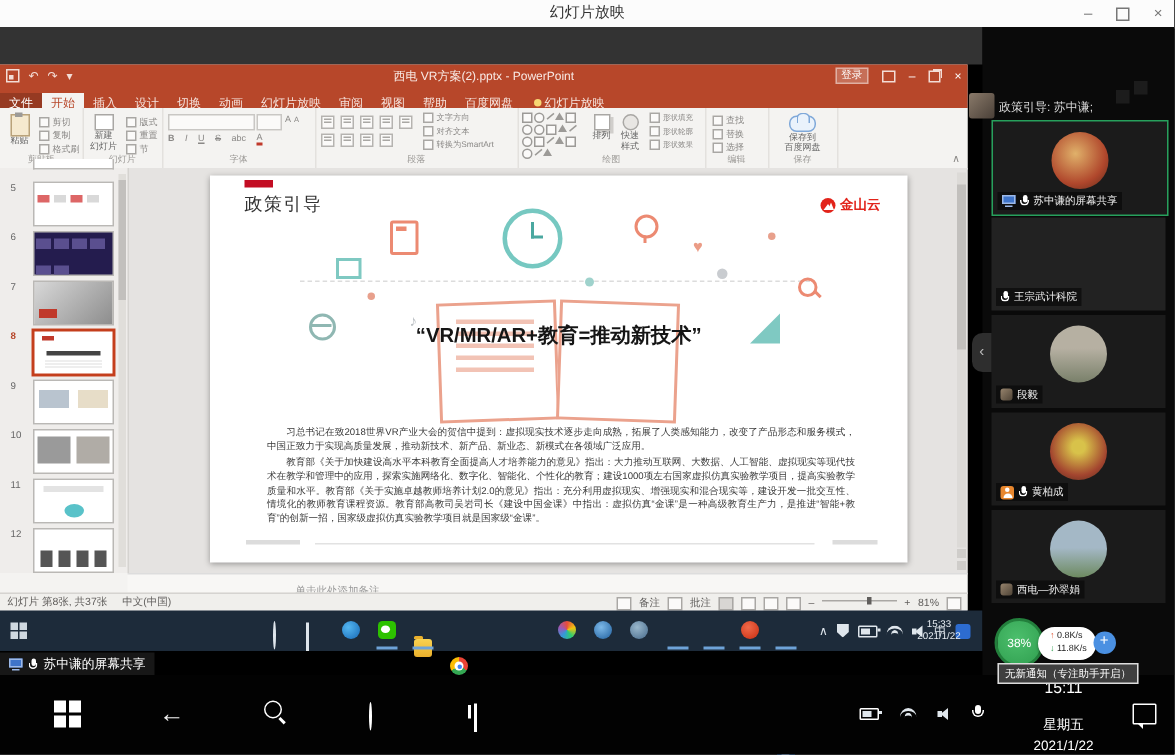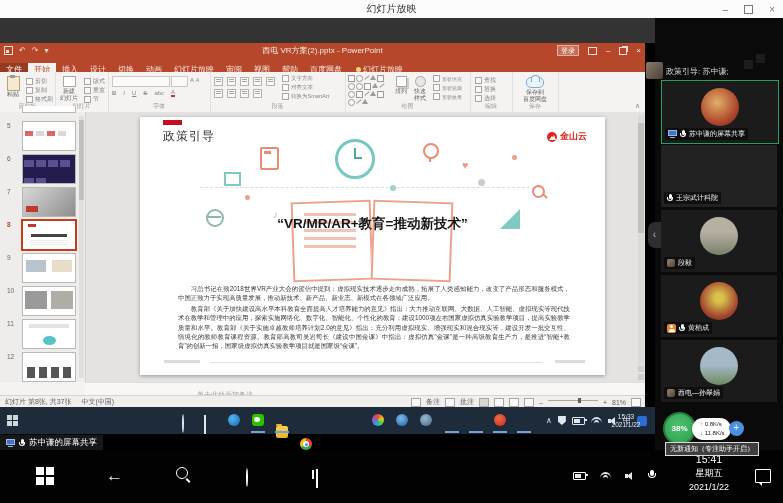--- a/index.html
+++ b/index.html
@@ -209,21 +209,21 @@
   .ic-screen{width:9px;height:8px;position:relative;flex:none;}
   .ic-screen::before{content:"";position:absolute;left:0;right:0;top:0;bottom:2px;background:#3f74c9;border:1px solid #9db9e8;}
   .ic-screen::after{content:"";position:absolute;left:2px;right:2px;bottom:0;height:1px;background:#9db9e8;}
   .ic-host{width:9px;height:9px;background:#e8872e;border-radius:2px;position:relative;flex:none;}
   .ic-host::before{content:"";position:absolute;left:3px;top:1px;width:3px;height:3px;background:#fff;border-radius:50%;}
   .ic-host::after{content:"";position:absolute;left:1.5px;bottom:1px;width:6px;height:3px;background:#fff;border-radius:3px 3px 0 0;}
   .ic-avchip{width:8px;height:8px;border-radius:2px;background:linear-gradient(135deg,#97846d,#4e4336);flex:none;}
   .handle{position:absolute;left:-7px;top:204px;width:13px;height:26px;background:#2e2e2e;border-radius:7px 0 0 7px;color:#bbb;font-size:10px;line-height:26px;text-align:center;}
   
   .widget{position:absolute;left:8px;top:394px;display:flex;align-items:center;z-index:5;}
-  .pct{width:29px;height:29px;border-radius:50%;background:radial-gradient(circle at 45% 40%,#4cbf6c,#2f9e4f);border:2px solid #237f3c;color:#fff;font-size:8px;font-weight:bold;display:flex;align-items:center;justify-content:center;flex:none;}
+  .pct{width:29px;height:29px;border-radius:50%;background:radial-gradient(circle at 45% 40%,#4cbf6c,#2f9e4f);border:2px solid #237f3c;color:#fff;font-size:8px;font-weight:normal;display:flex;align-items:center;justify-content:center;flex:none;}
   .pill{margin-left:-4px;background:#fff;border-radius:11px;padding:2px 6px 2px 8px;font-size:6px;color:#222;line-height:1.5;box-shadow:0 1px 2px rgba(0,0,0,.4);white-space:nowrap;}
   .pill .up{color:#e05b3a;}
   .pill .dn{color:#2f9e4f;}
   .plus{margin-left:-2px;width:15px;height:15px;border-radius:50%;background:#4a90e2;color:#fff;font-size:10px;line-height:14px;text-align:center;flex:none;}
   .tooltip{position:absolute;left:10px;top:424px;background:#3f3f3f;border:1px solid #dcdcdc;color:#fff;font-size:7px;padding:1px 4px;white-space:nowrap;z-index:6;}
   
   .otb{position:absolute;left:0;top:450px;width:783px;height:53px;background:#020202;}
   .ot-ic{position:absolute;top:17px;color:#fff;}
   .ic-win-lg{display:grid;grid-template-columns:8px 8px;grid-template-rows:8px 8px;gap:1.5px;}
   .ic-win-lg i{background:#fff;}
@@ -234,21 +234,21 @@
   .ic-ring-lg{width:14px;height:14px;border:1.7px solid #fff;border-radius:50%;box-sizing:border-box;}
   .ic-tv-lg{width:14px;height:12px;border:1.7px solid #fff;box-sizing:border-box;position:relative;}
   .ic-tv-lg::before{content:"";position:absolute;left:-5px;top:0;width:2px;height:9px;background:#fff;}
   .tray2{position:absolute;right:128px;top:20px;display:flex;gap:14px;align-items:center;}
   .tray2 .ic-batt,.tray2 .ic-batt::before,.tray2 .ic-batt::after{border-color:#fff;}
   .ic-mic-w{position:relative;width:7px;height:11px;}
   .ic-mic-w::before{content:"";position:absolute;left:2px;top:0;width:3.5px;height:6px;background:#fff;border-radius:2px;}
   .ic-mic-w::after{content:"";position:absolute;left:0;top:3px;width:6px;height:4px;border:1px solid #fff;border-top:none;border-radius:0 0 4px 4px;}
   .oclock{position:absolute;right:38px;top:3px;width:72px;text-align:center;color:#fff;}
   .oclock .t1{font-size:10.5px;}
-  .oclock .t2{font-size:9px;margin-top:2px;}
+  .oclock .t2{font-size:9px;margin-top:12px;}
   .oclock .t3{font-size:9px;margin-top:2px;}
   .onotif{position:absolute;right:12px;top:19px;width:14px;height:12px;border:1.3px solid #fff;border-radius:1px;position:absolute;}
   .onotif::after{content:"";position:absolute;left:2px;bottom:-4px;border-left:4px solid transparent;border-top:4px solid #fff;}
   .nowrap{white-space:nowrap;}
 </style>
 </head>
 <body>
 
 <div id="root">
 
@@ -721,20 +721,20 @@
     <div class="ot-ic" style="left:246px;top:19px;"><span class="ic-ring-lg"></span></div>
     <div class="ot-ic" style="left:316px;top:20px;"><span class="ic-tv-lg"></span></div>
 
     <div class="tray2">
       <span class="ic-batt"></span>
       <span class="ic-wifi"></span>
       <span class="ic-spk"></span>
       <span class="ic-mic-w"></span>
     </div>
     <div class="oclock">
-      <div class="t1">15:41</div>
+      <div class="t1">15:11</div>
       <div class="t2">星期五</div>
       <div class="t3">2021/1/22</div>
     </div>
     <span class="onotif"></span>
   </div>
 
 </div>
 
 </body></html>

